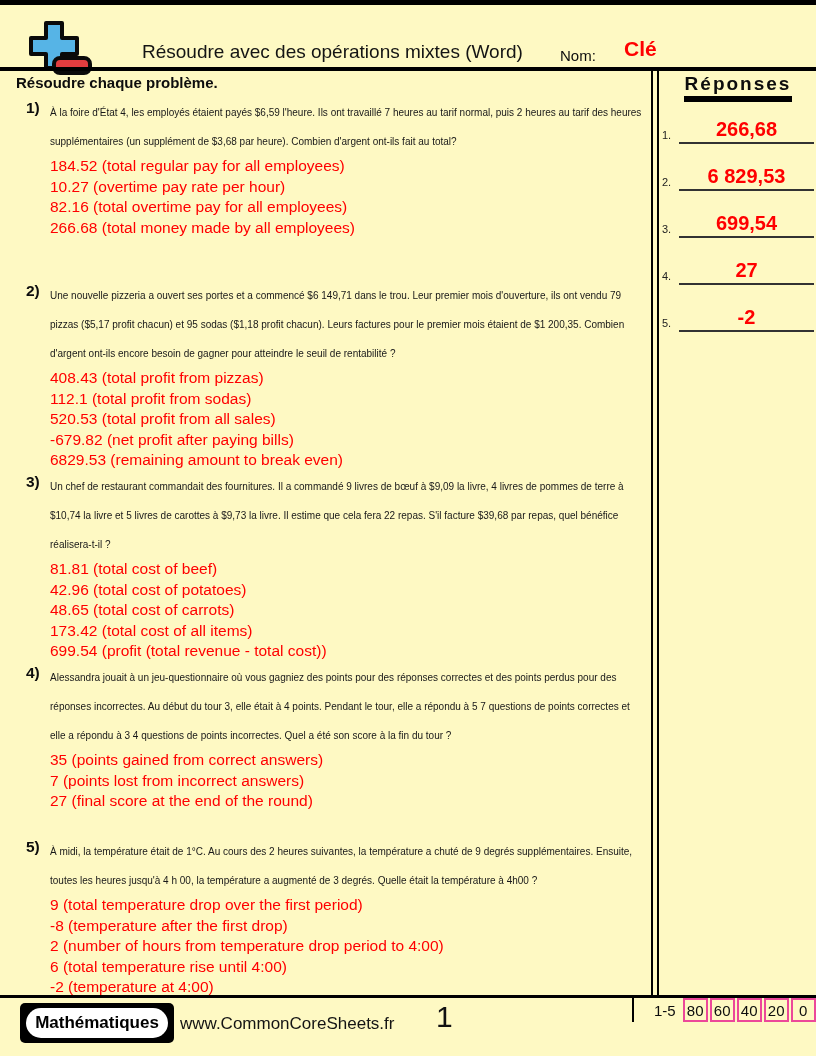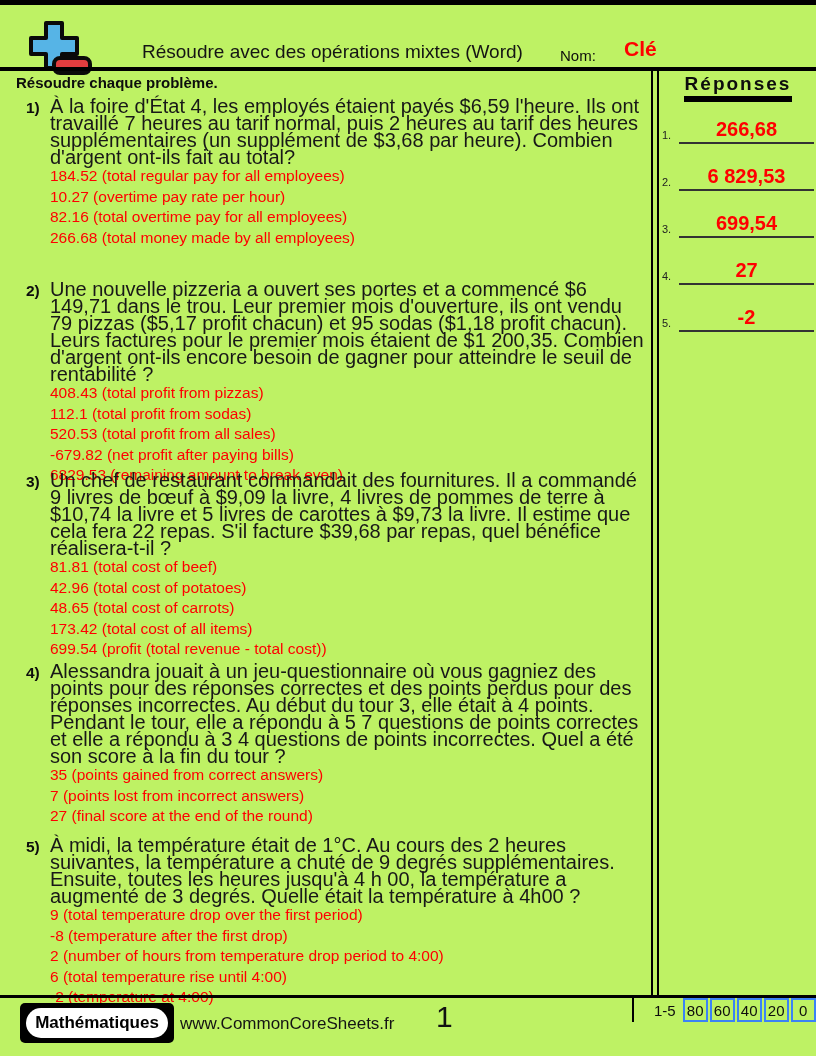--- a/index.html
+++ b/index.html
@@ -4,38 +4,38 @@
 <style>
   :root{
     --answer-red:#ff0000;
     --logo-blue:#56b4e6;
     --logo-red:#e23d3f;
     --ink:#0d0d0d;
   }
   *{margin:0;padding:0;box-sizing:border-box;}
   html,body{background:#888;}
   .page{
-    position:relative;width:816px;height:1056px;background:#bef264;
+    position:relative;width:816px;height:1056px;background:#fef9c3;
     margin:0 auto;overflow:hidden;
     font-family:"Liberation Sans",sans-serif;color:var(--ink);
   }
   .top-bar{position:absolute;left:0;top:0;width:816px;height:5px;background:#000;}
   
   .logo{position:absolute;left:22px;top:19px;}
   .page-title{position:absolute;left:142px;top:41px;font-size:19px;color:#141414;}
   .name-label{position:absolute;left:560px;top:47px;font-size:15px;}
   .name-value{position:absolute;left:624px;top:37px;font-size:21px;font-weight:bold;color:var(--answer-red);}
   .header-line{position:absolute;left:0;top:67px;width:816px;height:4px;background:#000;}
   
   .instruction{position:absolute;left:16px;top:74px;font-size:15px;font-weight:bold;}
   
   .problem{position:absolute;left:26px;width:620px;display:flex;}
   .p-num{width:24px;flex-shrink:0;font-weight:bold;font-size:15.5px;line-height:20.5px;}
   .p-body{flex:1;}
-  .p-text{font-size:20px;line-height:17px;color:#181818;}
+  .p-text{font-size:10px;line-height:29px;color:#181818;}
   .work-line{font-size:15.5px;line-height:20.5px;color:var(--answer-red);}
   
   .divider{position:absolute;left:651px;top:71px;height:924px;width:8px;
     border-left:2px solid #000;border-right:2px solid #000;}
   .answers{position:absolute;left:662px;top:73px;width:152px;}
   .answers-title-wrap{text-align:center;margin-bottom:16px;}
   .answers-title{display:inline-block;font-size:19px;font-weight:bold;letter-spacing:2px;
     border-bottom:6px solid #000000;padding:0 1px 1px 1px;}
   .answer-row{display:flex;align-items:flex-end;margin-bottom:21px;}
   .answer-num{width:17px;flex-shrink:0;font-size:11px;color:#222;padding-bottom:3px;}
@@ -46,21 +46,21 @@
   .badge{position:absolute;left:20px;top:1003px;width:154px;height:40px;background:#000;
     border-radius:5px;display:flex;align-items:center;justify-content:center;}
   .badge-inner{background:#fff;border-radius:15px;height:30px;padding:0 9px;display:flex;
     align-items:center;font-weight:bold;font-size:17px;color:#000;}
   .site-url{position:absolute;left:180px;top:1014px;font-size:17px;color:#141414;}
   .page-number{position:absolute;left:436px;top:1000px;font-size:30px;font-weight:300;color:#111;}
   .score-strip{position:absolute;left:632px;top:998px;display:flex;align-items:center;
     border-left:2px solid #000;padding-left:20px;height:24px;}
   .score-range{font-size:15px;margin-right:7px;}
   .score-cells{display:flex;gap:2px;}
-  .score-cell{width:25px;height:24px;border:2px solid #3b82f6;display:flex;align-items:center;
+  .score-cell{width:25px;height:24px;border:2px solid #ec4899;display:flex;align-items:center;
     justify-content:center;font-size:15px;}
 </style>
 </head>
 <body>
 
 <div class="page">
 
   <div class="top-bar"></div>
 
   <div class="logo">

